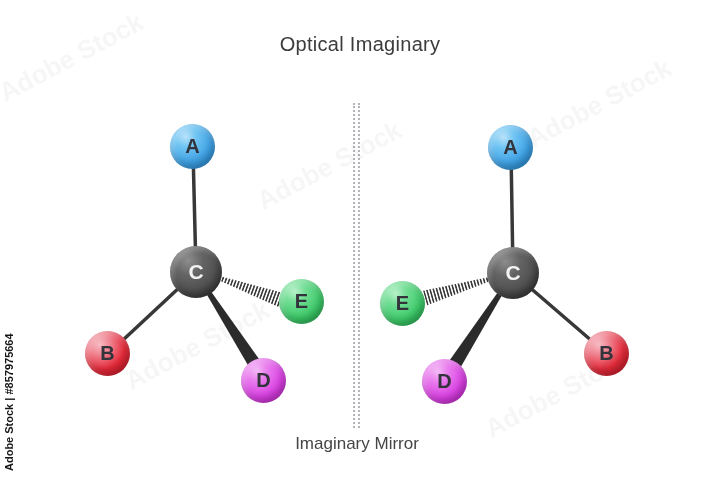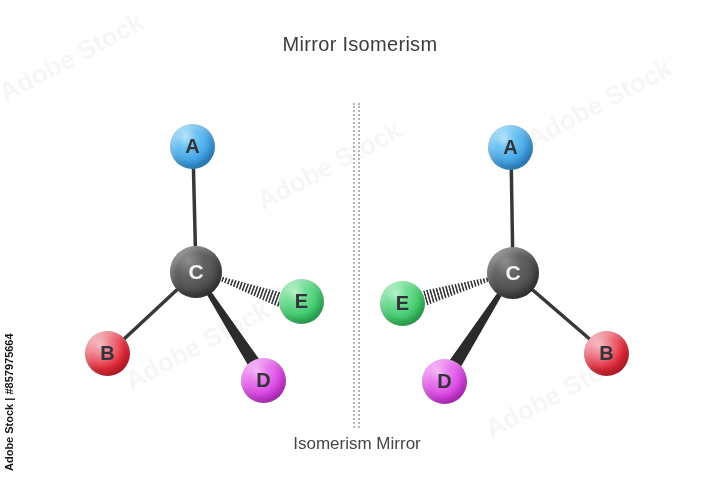--- a/index.html
+++ b/index.html
@@ -57,21 +57,21 @@
   }
   .wm-g1{left:-8px;top:42px;} .wm-g2{left:250px;top:150px;}
   .wm-g3{left:520px;top:88px;} .wm-g4{left:118px;top:330px;}
   .wm-g5{left:478px;top:378px;}
 </style>
 </head>
 <body>
 
 <div id="canvas">
 
-  <div class="title">Mirror Isomerism</div>
+  <div class="title">Optical Imaginary</div>
 
   <svg class="bonds" width="720" height="480">
     <defs>
       <pattern id="hatchL" width="3.2" height="8" patternUnits="userSpaceOnUse" patternTransform="rotate(20)">
         <rect width="1.6" height="8" fill="#3a3a3a"></rect>
       </pattern>
       <pattern id="hatchR" width="3.2" height="8" patternUnits="userSpaceOnUse" patternTransform="rotate(-16)">
         <rect width="1.6" height="8" fill="#3a3a3a"></rect>
       </pattern>
     </defs>
@@ -93,21 +93,21 @@
   <div class="atom sphere-magenta atom-d-l">D</div>
   <div class="atom sphere-green atom-e-l">E</div>
 
   <div class="atom sphere-blue atom-a-r">A</div>
   <div class="atom sphere-gray center-atom atom-c-r">C</div>
   <div class="atom sphere-green atom-e-r">E</div>
   <div class="atom sphere-magenta atom-d-r">D</div>
   <div class="atom sphere-red atom-b-r">B</div>
 
   <div class="mirror-line"></div>
-  <div class="mirror-label">Isomerism Mirror</div>
+  <div class="mirror-label">Imaginary Mirror</div>
 
   <div class="wm-side">Adobe Stock | #857975664</div>
   <div class="wm-ghost wm-g1">Adobe Stock</div>
   <div class="wm-ghost wm-g2">Adobe Stock</div>
   <div class="wm-ghost wm-g3">Adobe Stock</div>
   <div class="wm-ghost wm-g4">Adobe Stock</div>
   <div class="wm-ghost wm-g5">Adobe Stock</div>
 
 </div>
 

